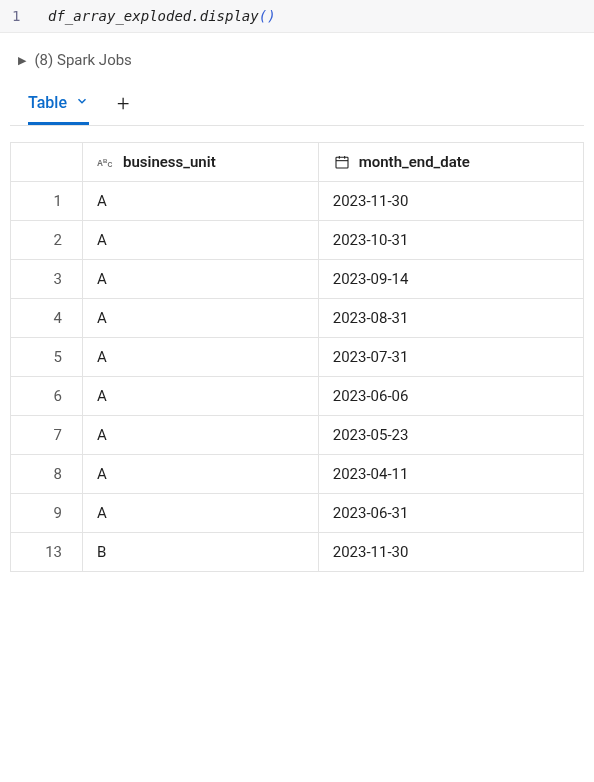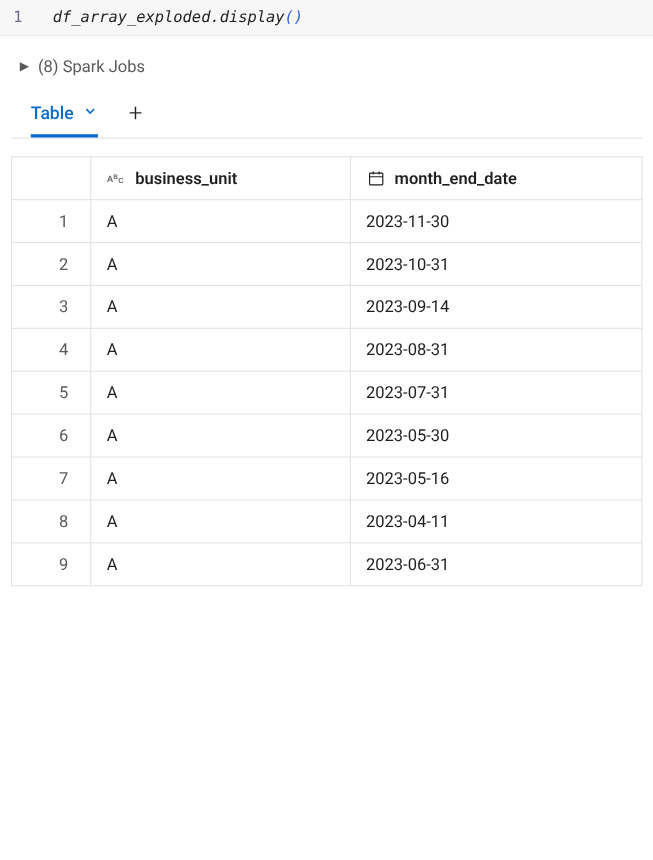--- a/index.html
+++ b/index.html
@@ -184,32 +184,37 @@
           <td>2023-08-31</td>
         </tr>
         <tr>
           <td class="row-num">5</td>
           <td>A</td>
           <td>2023-07-31</td>
         </tr>
         <tr>
           <td class="row-num">6</td>
           <td>A</td>
-          <td>2023-05-30</td>
+          <td>2023-06-06</td>
         </tr>
         <tr>
           <td class="row-num">7</td>
           <td>A</td>
-          <td>2023-05-16</td>
+          <td>2023-05-23</td>
         </tr>
         <tr>
           <td class="row-num">8</td>
           <td>A</td>
           <td>2023-04-11</td>
         </tr>
         <tr>
           <td class="row-num">9</td>
           <td>A</td>
           <td>2023-06-31</td>
+        </tr>
+        <tr>
+          <td class="row-num">13</td>
+          <td>B</td>
+          <td>2023-11-30</td>
         </tr>
       </tbody>
   </table>
 </div>
 
 </body></html>

